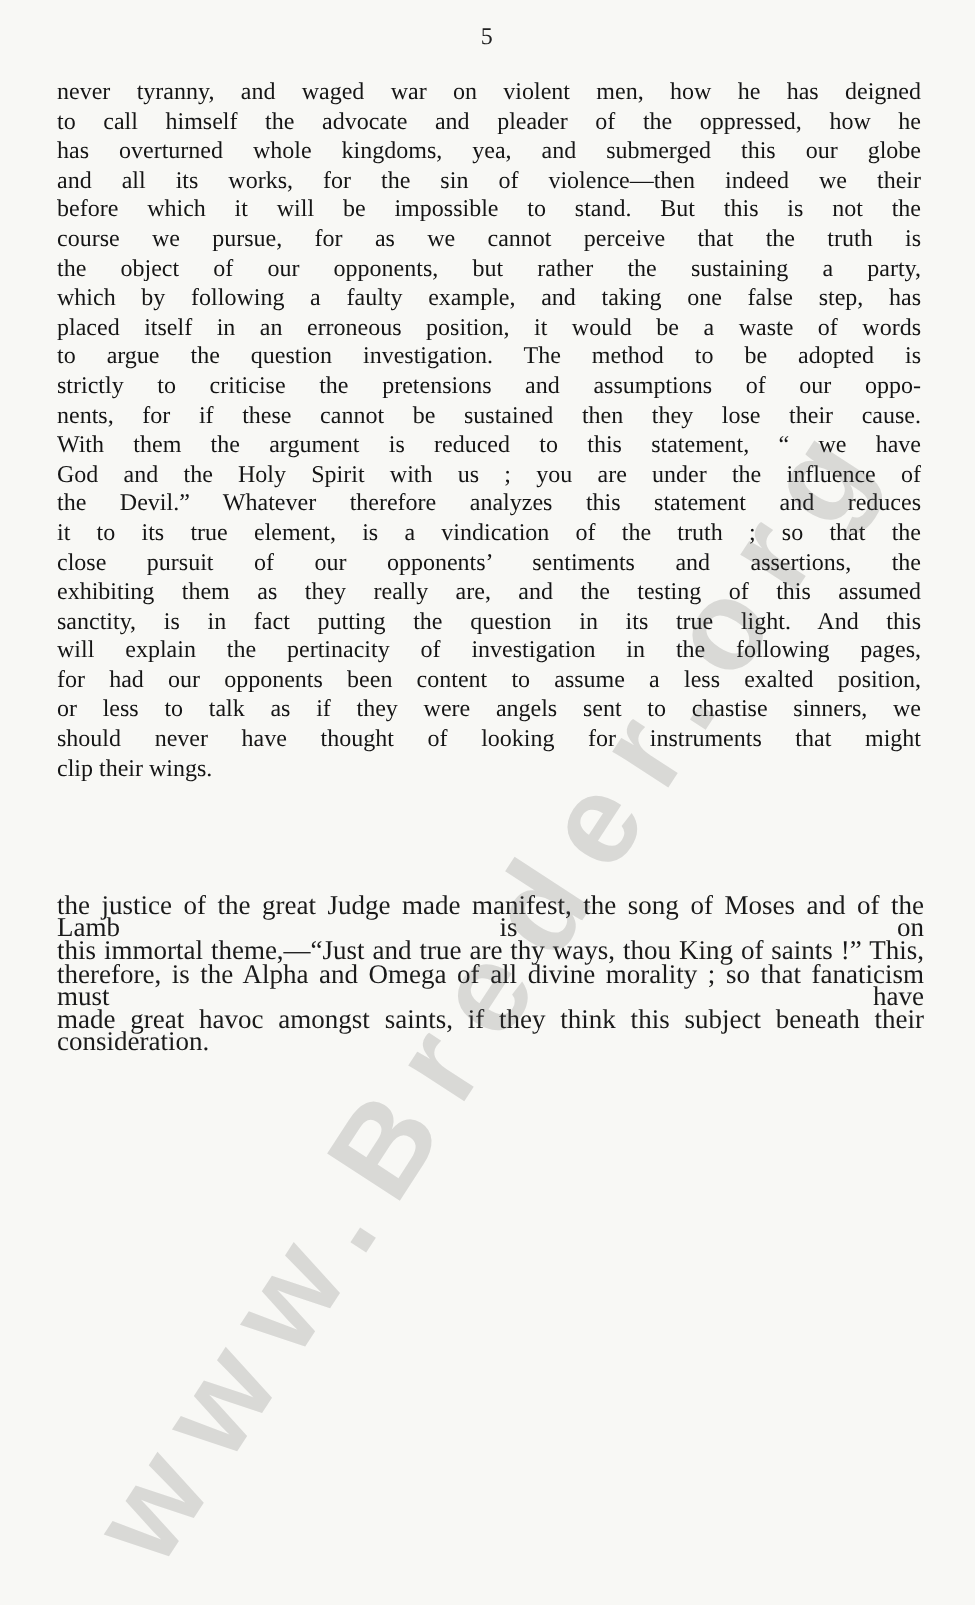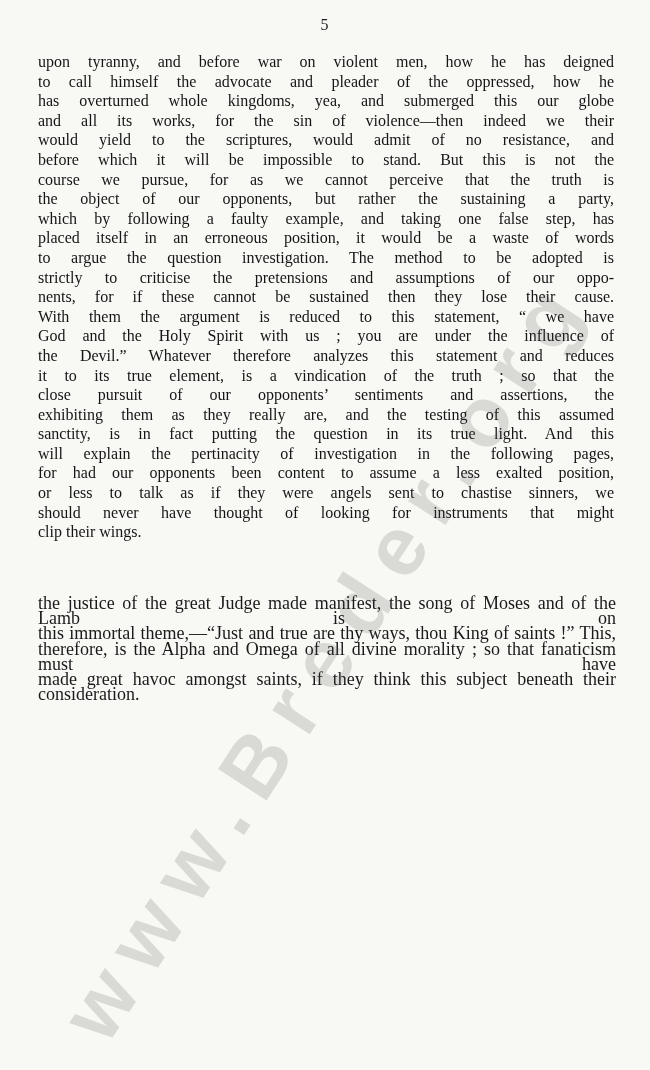--- a/index.html
+++ b/index.html
@@ -77,25 +77,24 @@
   }
 </style>
 </head>
 <body>
 
 <div class="page">
 
   <div class="page-number">5</div>
 
   <div class="body-text">
-      <div class="line">upon tyranny, and before war on violent men, how he has deigned</div>
+      <div class="line">never tyranny, and waged war on violent men, how he has deigned</div>
       <div class="line">to call himself the advocate and pleader of the oppressed, how he</div>
       <div class="line">has overturned whole kingdoms, yea, and submerged this our globe</div>
       <div class="line">and all its works, for the sin of violence—then indeed we their</div>
-      <div class="line">would yield to the scriptures, would admit of no resistance, and</div>
       <div class="line">before which it will be impossible to stand.  But this is not the</div>
       <div class="line">course we pursue, for as we cannot perceive that the truth is</div>
       <div class="line">the object of our opponents, but rather the sustaining a party,</div>
       <div class="line">which by following a faulty example, and taking one false step, has</div>
       <div class="line">placed itself in an erroneous position, it would be a waste of words</div>
       <div class="line">to argue the question investigation.  The method to be adopted is</div>
       <div class="line">strictly to criticise the pretensions and assumptions of our oppo-</div>
       <div class="line">nents, for if these cannot be sustained then they lose their cause.</div>
       <div class="line">With them the argument is reduced to this statement, “ we have</div>
       <div class="line">God and the Holy Spirit with us ; you are under the influence of</div>

